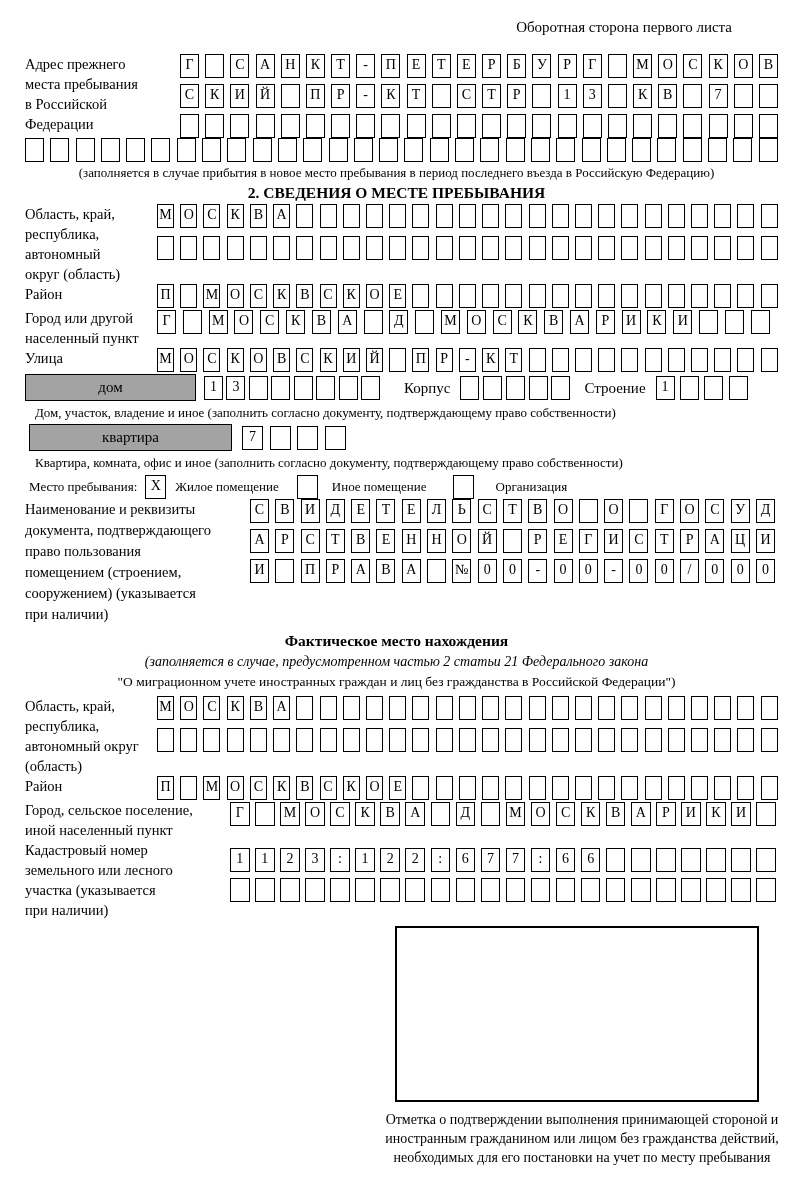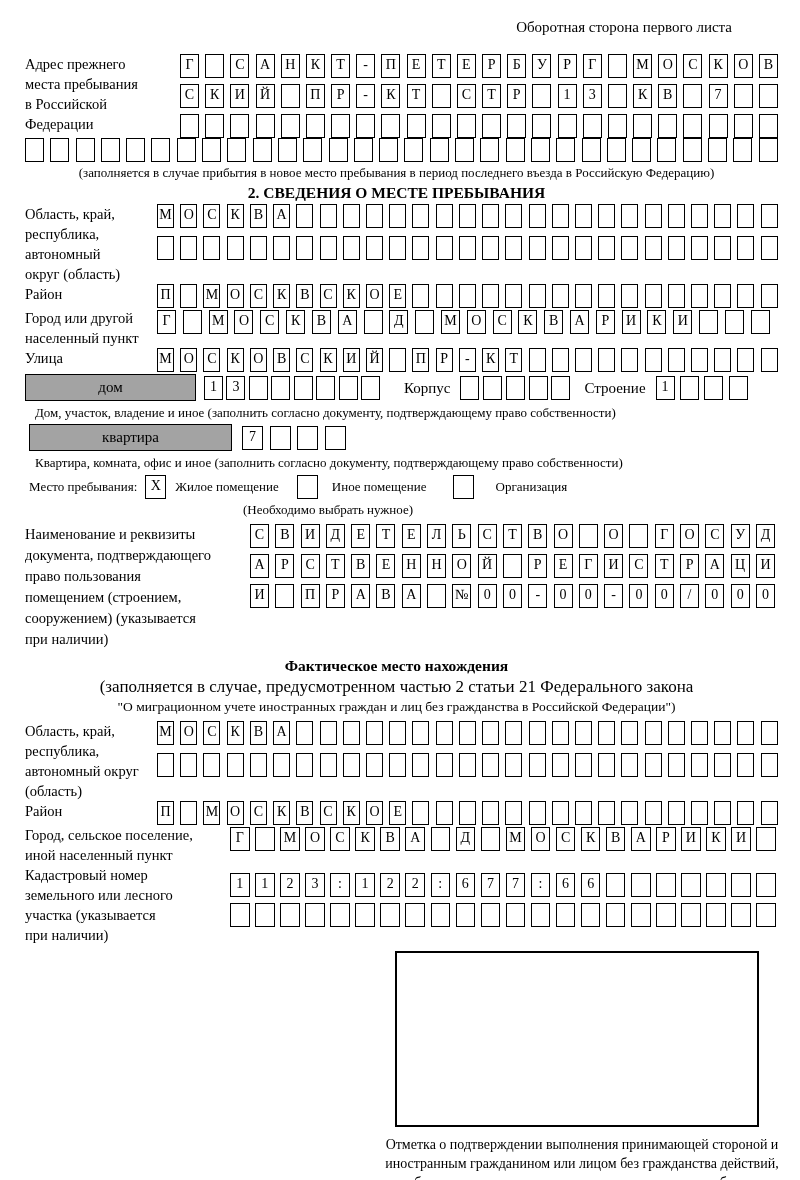--- a/index.html
+++ b/index.html
@@ -425,21 +425,20 @@
 
   <div class="stay-row" style="margin-top:4px;">
     <span class="stay-lbl" style="margin-left:4px;">Место пребывания:</span>
     <span class="chk" style="margin-left:8px;">X</span>
     <span class="stay-lbl" style="margin-left:9px;">Жилое помещение</span>
     <span class="chk" style="margin-left:18px;"></span>
     <span class="stay-lbl" style="margin-left:14px;">Иное помещение</span>
     <span class="chk" style="margin-left:26px;"></span>
     <span class="stay-lbl" style="margin-left:22px;">Организация</span>
   </div>
-  <div class="cap note-indent mb6" style="margin-top:2px;">(Необходимо выбрать нужное)</div>
 
   <div class="field">
     <div class="lbl w225">Наименование и реквизиты
 документа, подтверждающего
 право пользования
 помещением (строением,
 сооружением) (указывается
 при наличии)</div>
     <div class="rows">
       <div class="cells c21">
@@ -508,21 +507,21 @@
           <span class="cell">0</span>
           <span class="cell">/</span>
           <span class="cell">0</span>
           <span class="cell">0</span>
           <span class="cell">0</span>
         </div>
     </div>
   </div>
 
   <div class="sec-title" style="margin-top:6px;">Фактическое место нахождения</div>
-  <div class="cap center" style="font-size:17px;line-height:20px;">(заполняется в случае, предусмотренном частью 2 статьи 21 Федерального закона</div>
+  <div class="cap center" style="font-size:14px;line-height:20px;font-style:italic;">(заполняется в случае, предусмотренном частью 2 статьи 21 Федерального закона</div>
   <div class="cap center mb4" style="font-size:13.5px;line-height:20px;">"О миграционном учете иностранных граждан и лиц без гражданства в Российской Федерации")</div>
 
   <div class="field">
     <div class="lbl w132">Область, край,
 республика,
 автономный округ
 (область)</div>
     <div class="rows">
       <div class="cells c27" style="margin-bottom:8px;">
           <span class="cell">М</span>

